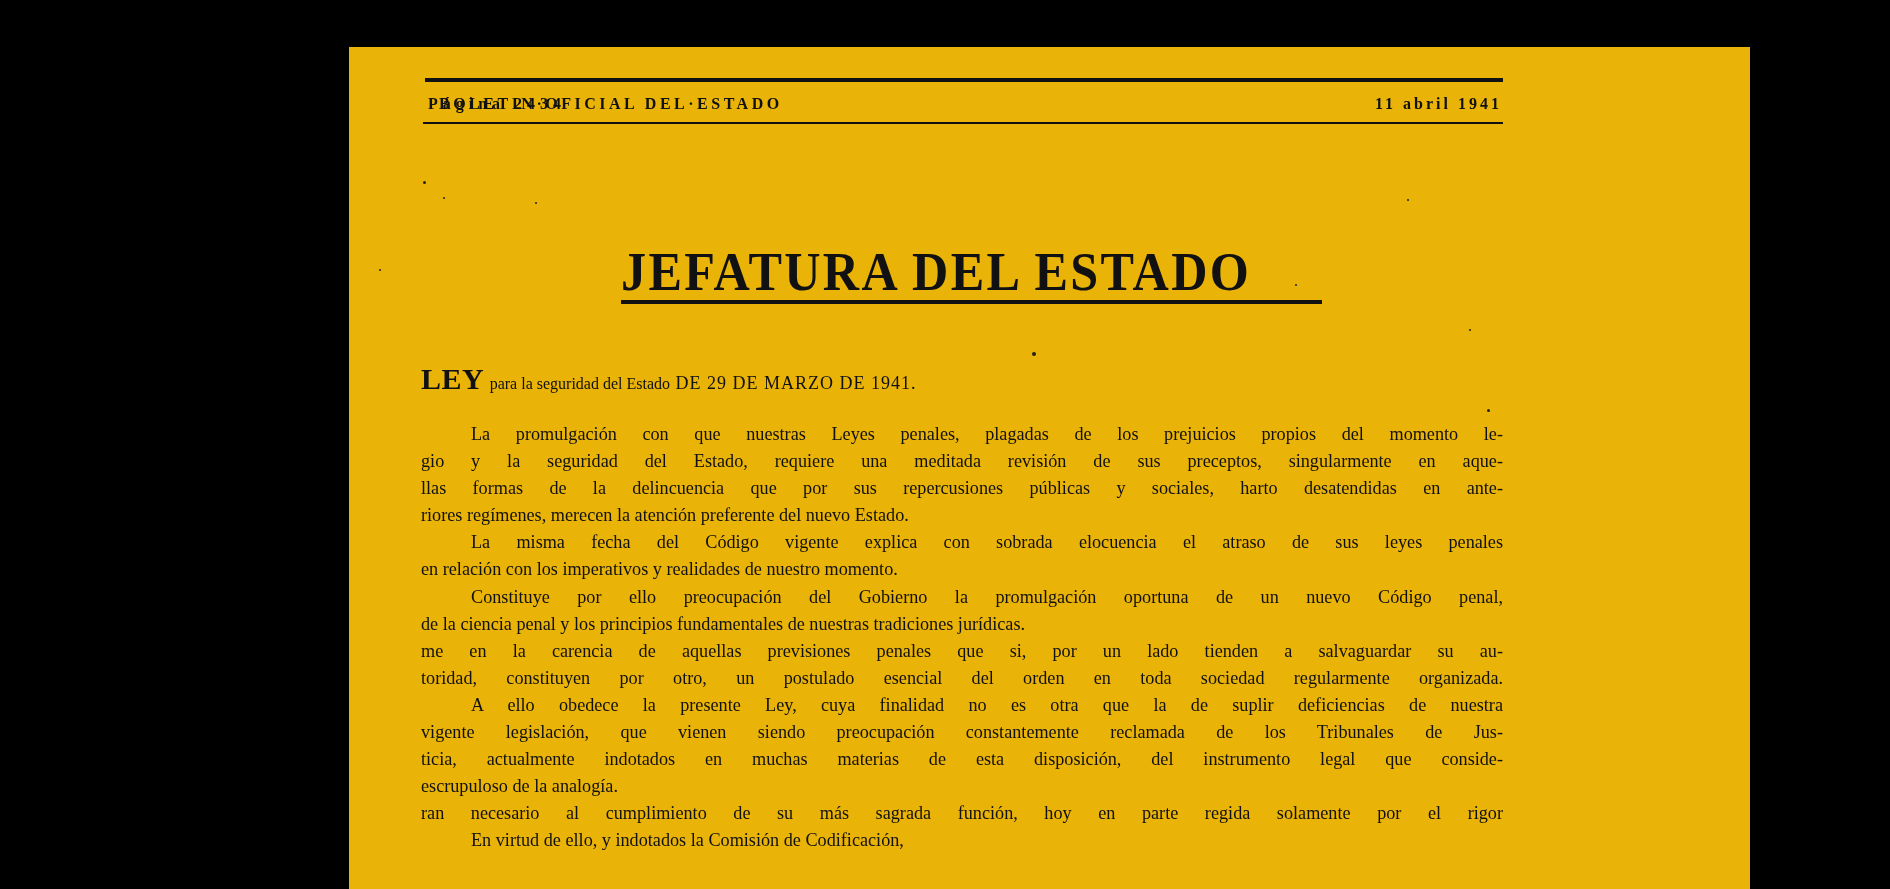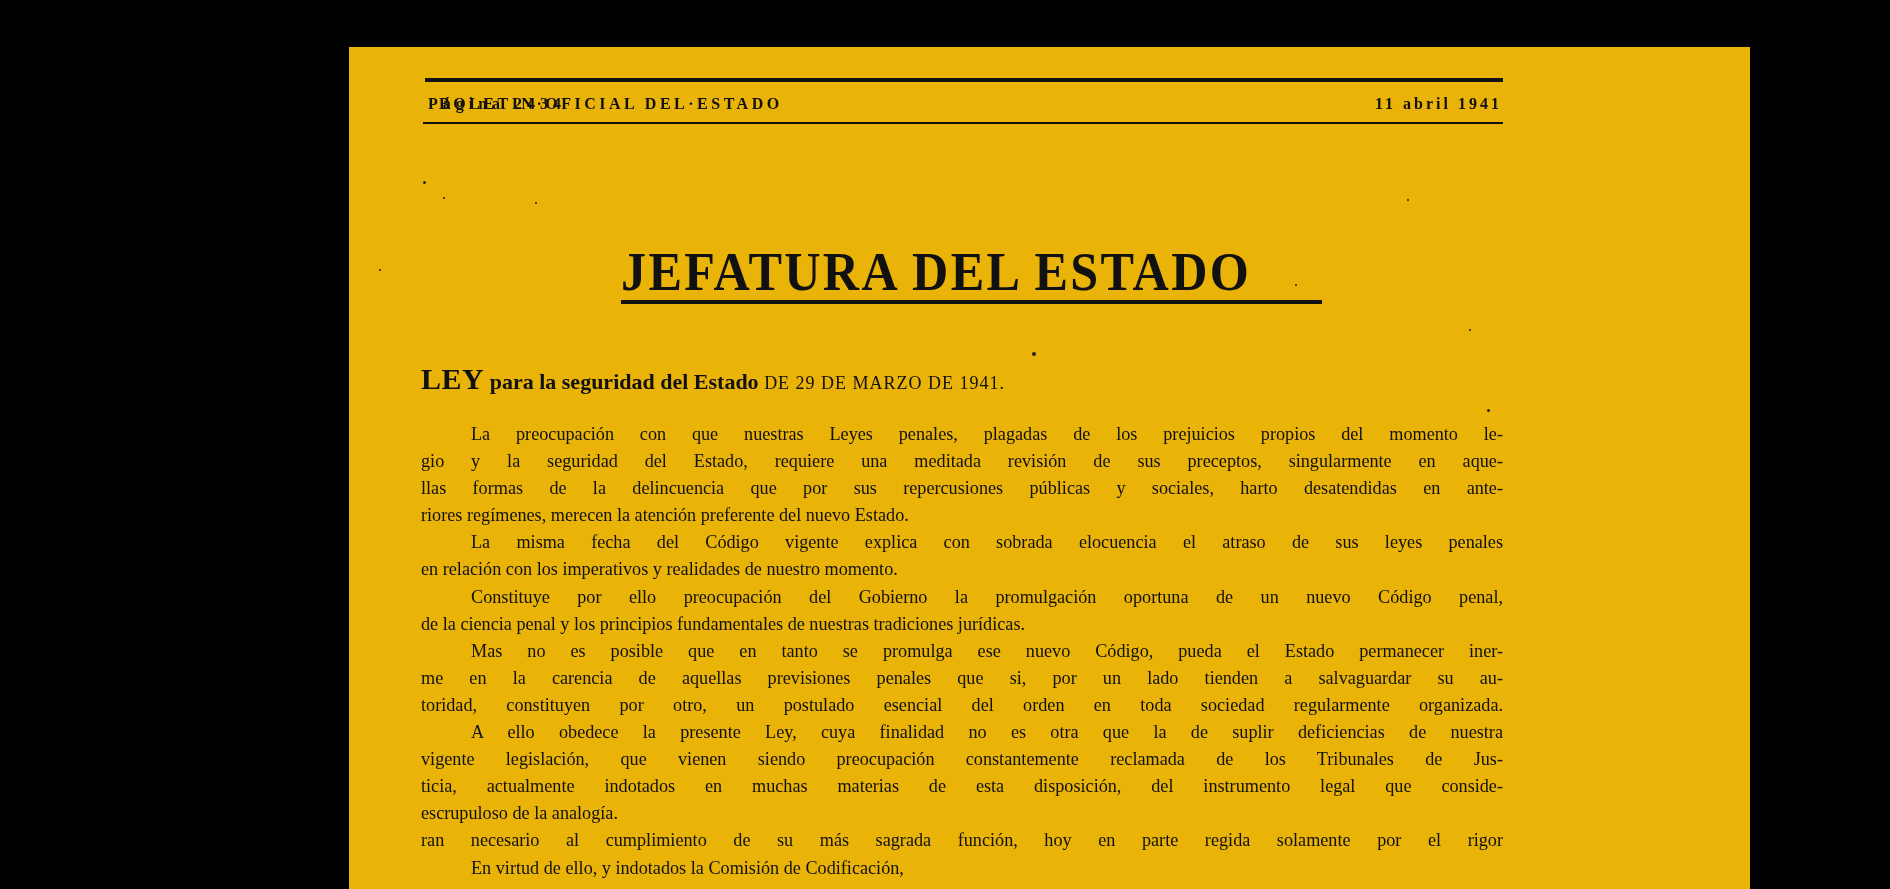--- a/index.html
+++ b/index.html
@@ -35,21 +35,21 @@
   }
   .section-underline {
     position: absolute; left: 272px; top: 253px; width: 701px; height: 4px; background: #111;
   }
 
   .law-heading {
     position: absolute; left: 72px; top: 318px; white-space: nowrap;
     font-size: 22px; line-height: 28px;
   }
   .law-heading .ley { font-weight: bold; font-size: 30px; letter-spacing: 0.5px; }
-  .law-heading .para { font-weight: bold; font-size: 22px; text-align: right; }
+  .law-heading .para { font-weight: normal; font-size: 16px; text-align: right; }
   .law-heading .date { font-weight: normal; font-size: 18px; letter-spacing: 1px; }
 
   .body-text {
     position: absolute; left: 72px; top: 374px; width: 1082px;
     font-family: "Liberation Serif", serif;
     font-size: 18.2px; line-height: 27.1px;
     text-align: justify;
   }
   .body-text .ln { display: block; text-align: justify; text-align-last: justify; white-space: nowrap; overflow: visible; }
   .body-text .ln.last { text-align-last: left; }
@@ -73,35 +73,34 @@
   <div class="section-underline"></div>
 
   <div class="law-heading">
     <span class="ley">LEY</span>
     <span class="para">para la seguridad del Estado</span>
     <span class="date">DE 29 DE MARZO DE 1941.</span>
   </div>
 
   <div class="body-text">
     <div>
-      <span class="ln ind">La preocupación con que nuestras Leyes penales, plagadas de los prejuicios propios del momento le-</span>
+      <span class="ln ind">La promulgación con que nuestras Leyes penales, plagadas de los prejuicios propios del momento le-</span>
       <span class="ln">gio y la seguridad del Estado, requiere una meditada revisión de sus preceptos, singularmente en aque-</span>
       <span class="ln">llas formas de la delincuencia que por sus repercusiones públicas y sociales, harto desatendidas en ante-</span>
       <span class="ln last">riores regímenes, merecen la atención preferente del nuevo Estado.</span>
     </div>
     <div>
       <span class="ln ind">La misma fecha del Código vigente explica con sobrada elocuencia el atraso de sus leyes penales</span>
       <span class="ln last">en relación con los imperativos y realidades de nuestro momento.</span>
     </div>
     <div>
       <span class="ln ind">Constituye por ello preocupación del Gobierno la promulgación oportuna de un nuevo Código penal,</span>
       <span class="ln last">de la ciencia penal y los principios fundamentales de nuestras tradiciones jurídicas.</span>
     </div>
     <div>
-      <span class="ln ind">Mas no es posible que en tanto se promulga ese nuevo Código, pueda el Estado permanecer iner-</span>
       <span class="ln">me en la carencia de aquellas previsiones penales que si, por un lado tienden a salvaguardar su au-</span>
       <span class="ln">toridad, constituyen por otro, un postulado esencial del orden en toda sociedad regularmente organizada.</span>
     </div>
     <div>
       <span class="ln ind">A ello obedece la presente Ley, cuya finalidad no es otra que la de suplir deficiencias de nuestra</span>
       <span class="ln">vigente legislación, que vienen siendo preocupación constantemente reclamada de los Tribunales de Jus-</span>
       <span class="ln">ticia, actualmente indotados en muchas materias de esta disposición, del instrumento legal que conside-</span>
       <span class="ln last">escrupuloso de la analogía.</span>
       <span class="ln">ran necesario al cumplimiento de su más sagrada función, hoy en parte regida solamente por el rigor</span>
     </div>

